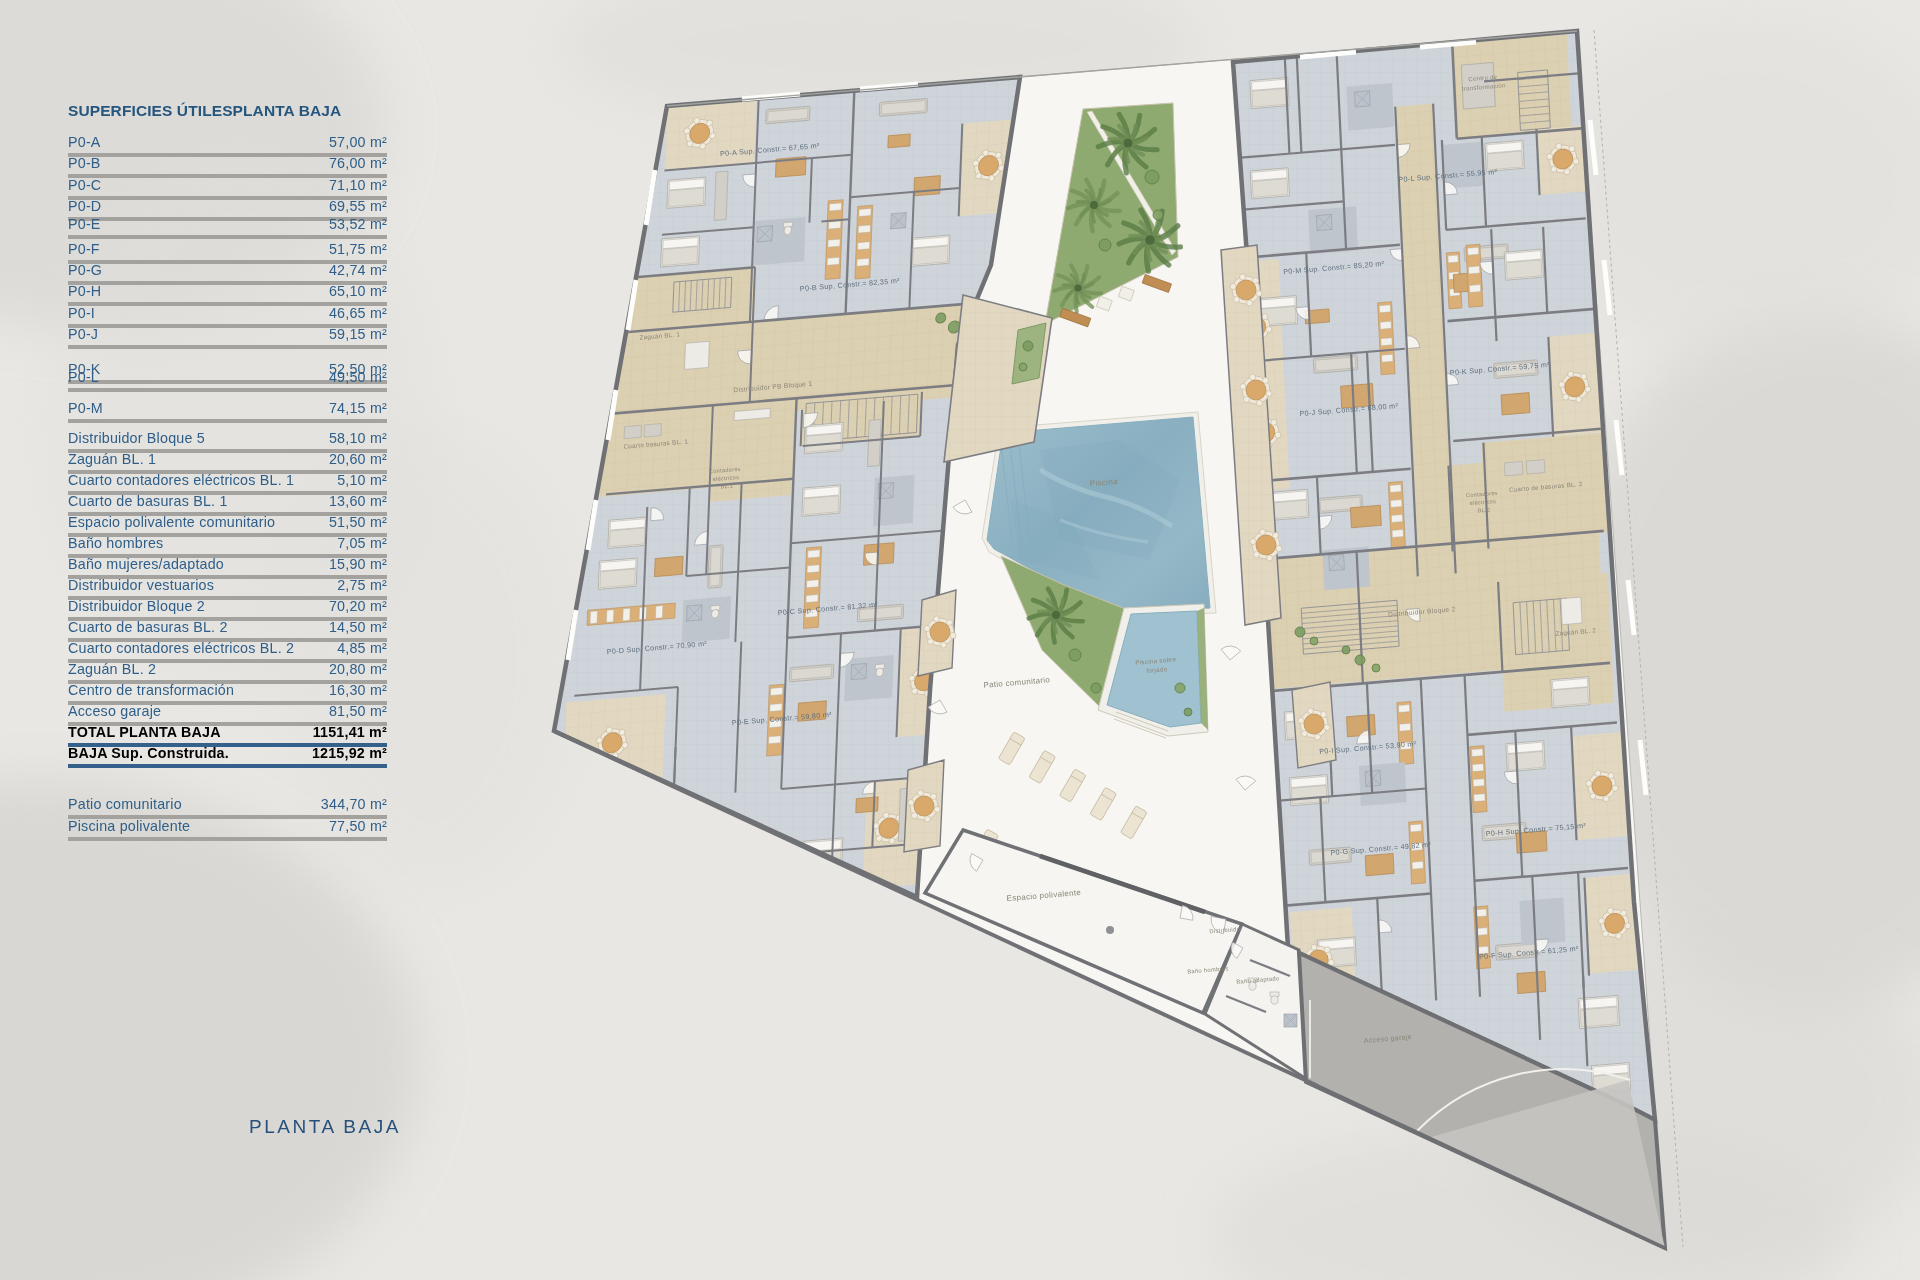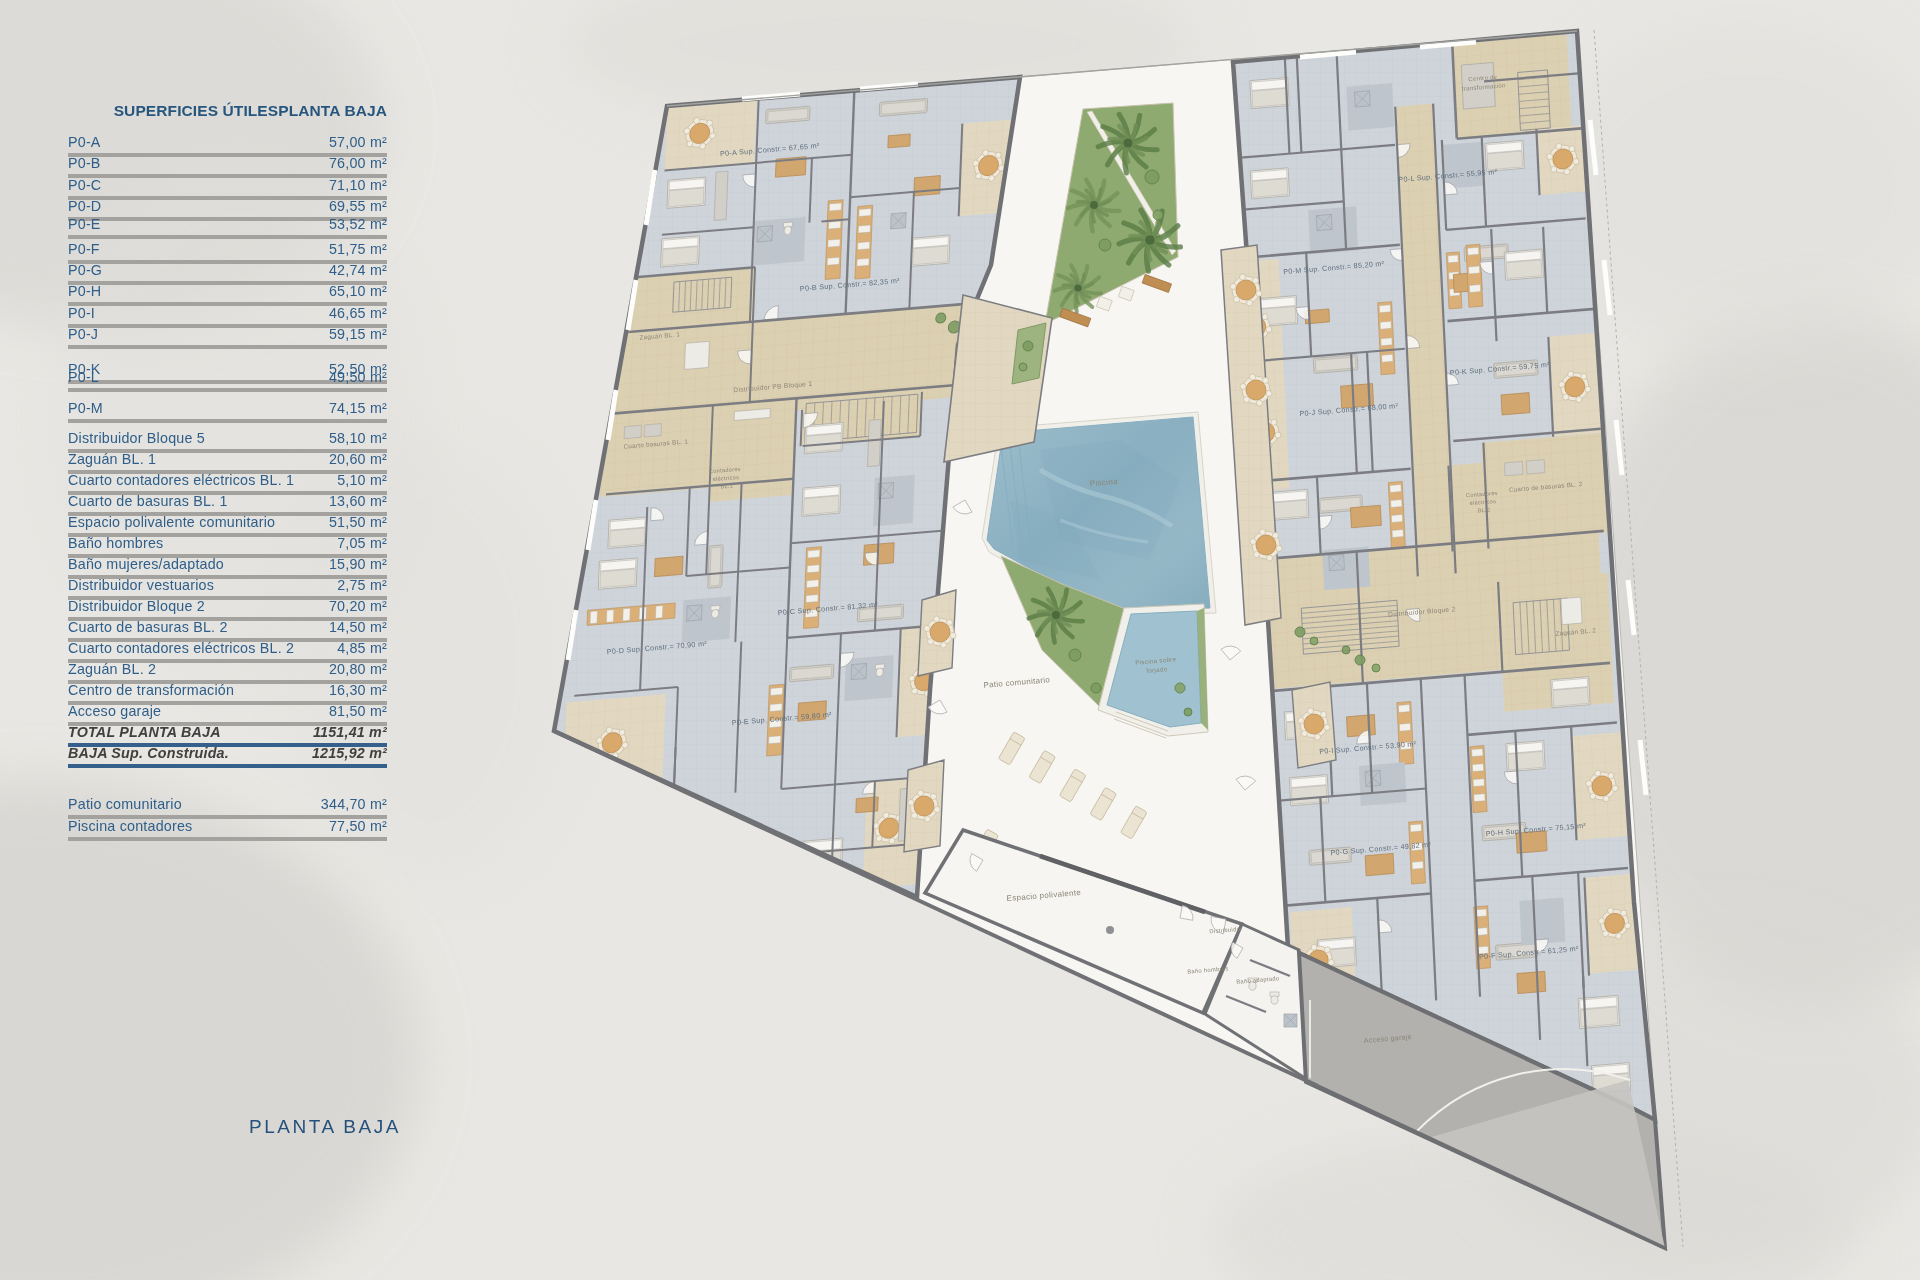--- a/index.html
+++ b/index.html
@@ -1,20 +1,20 @@
 <!DOCTYPE html>
 <html><head><meta charset="utf-8"><title>Planta Baja</title>
 <style>
 html,body{margin:0;padding:0;background:#e9e7e3;}
 #page{position:relative;width:1920px;height:1280px;overflow:hidden;font-family:"Liberation Sans",sans-serif;}
 #sidebar{position:absolute;left:68px;top:96px;width:319px;color:#2e5e89;}
-.hdr{display:flex;justify-content:flex-end;font-size:15.5px;font-weight:bold;color:#26567e;letter-spacing:0.1px;padding-top:6px;}
+.hdr{display:flex;justify-content:flex-start;font-size:15.5px;font-weight:bold;color:#26567e;letter-spacing:0.1px;padding-top:6px;}
 .row,.trow{position:absolute;left:0;width:319px;height:19px;display:flex;justify-content:space-between;
   font-size:14.3px;border-bottom:4px solid #d946ef;letter-spacing:0.2px;}
-.trow{font-weight:bold;color:#404040;font-style:italic;}
+.trow{font-weight:bold;color:#000000;}
 #caption{position:absolute;left:240px;top:1116px;width:170px;text-align:center;font-size:19px;
   color:#27517c;letter-spacing:2.5px;}
 </style></head>
 <body>
 <div id="page">
 
 <svg width="1920" height="1280" viewBox="0 0 1920 1280" font-family="Liberation Sans, sans-serif">
 <defs>
 <filter id="blur" x="-60%" y="-60%" width="220%" height="220%">
           <feGaussianBlur stdDeviation="26"></feGaussianBlur>
@@ -1009,18 +1009,18 @@
 <div class="trow" style="top:649.2px;border-bottom-color:#35608c">
         <span>BAJA Sup. Construida.</span>
         <span>1215,92&nbsp;m²</span>
       </div>
 
 <div class="row" style="top:700.0px;border-bottom-color:#a3a29f">
         <span>Patio comunitario</span>
         <span>344,70&nbsp;m²</span>
       </div>
 <div class="row" style="top:721.6px;border-bottom-color:#a3a29f">
-        <span>Piscina contadores</span>
+        <span>Piscina polivalente</span>
         <span>77,50&nbsp;m²</span>
       </div>
     </div>
 
 <div id="caption">PLANTA BAJA</div>
 </div>
 </body></html>

